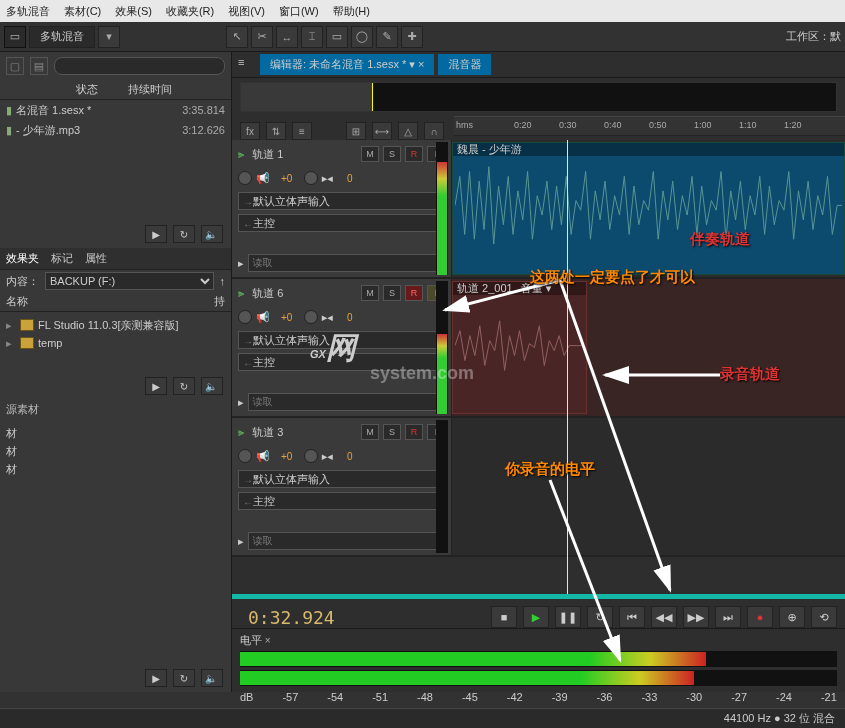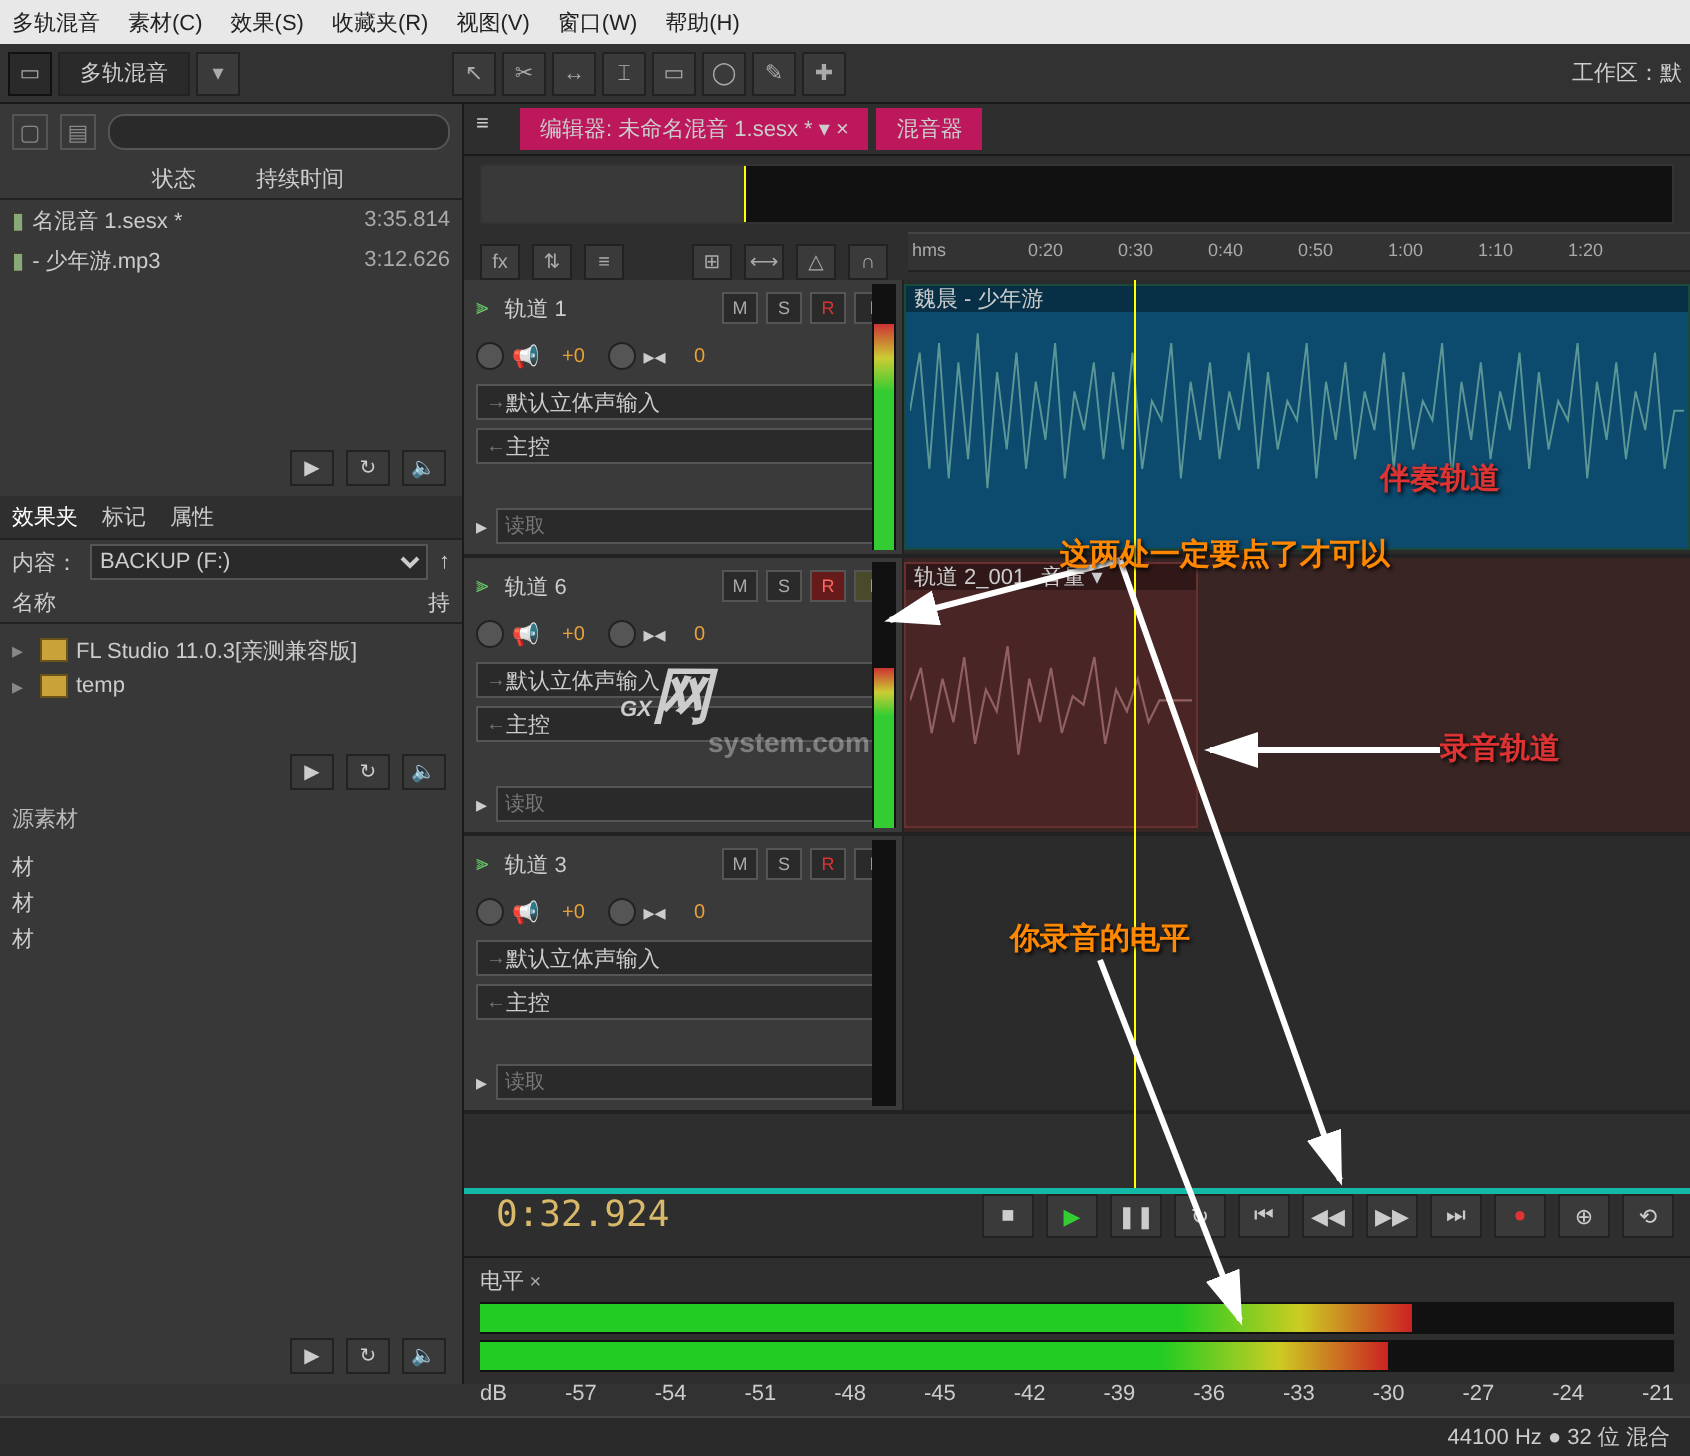--- a/index.html
+++ b/index.html
@@ -29,21 +29,21 @@
 .content-row{height:22px;display:flex;align-items:center;padding:0 6px;gap:6px}
 .content-row select{background:#2a2a2a;border:1px solid #555;color:#ccc;height:18px;flex:1}
 .tree{padding:4px 6px;flex:1}
 .tree .r{display:flex;align-items:center;gap:4px;height:18px}
 .tree .arrow{width:10px;color:#888}
 .tree .fold{width:14px;height:12px;background:#c9a23a;border:1px solid #6b5418}
 .sec-hdr{height:20px;background:#383838;padding:2px 6px;color:#bbb}
 
 
 .editor-tabs{height:26px;display:flex;align-items:center;padding:0 6px;gap:4px;border-bottom:1px solid #1a1a1a}
-.editor-tabs .et{padding:3px 10px;background:#be185d}
+.editor-tabs .et{padding:3px 10px;background:#0369a1}
 .overview{height:30px;background:#111;margin:4px 8px;position:relative;border:1px solid #333}
 .overview .sel{position:absolute;left:0;top:0;width:22%;height:100%;background:rgba(180,180,180,.25)}
 .overview .ph{position:absolute;left:22%;top:0;width:1px;height:100%;background:#ff0}
 .track-tools{height:24px;display:flex;align-items:flex-end;padding:0 8px;gap:6px}
 .track-tools .b{width:20px;height:18px;background:#3a3a3a;border:1px solid #222;display:flex;align-items:center;justify-content:center;color:#aaa;font-size:10px}
 .timeline-ruler{height:20px;background:#333;border-top:1px solid #444;border-bottom:1px solid #222;position:relative;margin-left:220px}
 .timeline-ruler .tick{position:absolute;top:3px;font-size:9px;color:#aaa}
 .tracks-wrap{flex:1;position:relative;overflow:hidden}
 .track{height:139px;display:flex;border-bottom:2px solid #222}
 .track-head{width:220px;background:#3a3a3a;border-right:1px solid #222;padding:4px 6px;display:flex;flex-direction:column;gap:4px}
@@ -59,39 +59,39 @@
 .meter{position:absolute;right:2px;top:2px;bottom:2px;width:12px;background:#111}
 .meter .fill{position:absolute;bottom:0;left:1px;right:1px;background:linear-gradient(to top,#3c3,#3c3 70%,#cc3 85%,#c33);}
 .clip{position:absolute;top:2px;bottom:2px;border:1px solid #1a4a3a}
 .clip.g{background:#0c4a6e}
 .clip.r{background:#4a2525;border-color:#6a3030}
 .clip .wave{position:absolute;left:2px;right:2px;top:14px;bottom:2px;opacity:.7}
 .clip .hdr{height:13px;background:rgba(0,0,0,.35);padding:0 4px;font-size:9px;color:#cde;display:flex;align-items:center;gap:8px}
 .playhead{position:absolute;top:0;bottom:0;width:1px;background:#ff0;left:115px;z-index:5}
 .playhead::before{content:"";position:absolute;top:-4px;left:-4px;border:4px solid transparent;border-top-color:#ff0}
 
-.transport{height:34px;display:flex;align-items:flex-start;padding:0 8px;gap:6px;border-top:3px solid #14b8a6}
+.transport{height:34px;display:flex;align-items:flex-end;padding:0 8px;gap:6px;border-top:5px solid #14b8a6}
 .time{width:220px;font-size:18px;color:#d8b96a;font-family:monospace;padding-left:8px}
 .tbtn{width:26px;height:22px;background:#3a3a3a;border:1px solid #222;display:flex;align-items:center;justify-content:center;font-size:11px}
 .tbtn.rec{color:#d33}
 
 .level-panel{height:64px;border-top:1px solid #1a1a1a;padding:4px 8px}
 .level-bar{height:16px;background:#111;position:relative;margin:3px 0}
 .level-bar .f{position:absolute;left:0;top:1px;bottom:1px;background:linear-gradient(to right,#2c2,#2c2 75%,#cc2 88%,#c22)}
 .db-scale{display:flex;justify-content:space-between;font-size:9px;color:#888;padding-top:2px}
 
 .status{position:absolute;bottom:0;left:0;right:0;height:20px;background:#2a2a2a;border-top:1px solid #444;display:flex;align-items:center;justify-content:flex-end;padding:0 10px;font-size:10px;color:#999}
 
 
 .anno{position:absolute;pointer-events:none;z-index:50}
 .anno-text{color:#f80;font-size:15px;font-weight:bold;text-shadow:1px 1px 2px #000}
 .arrow-svg{position:absolute;pointer-events:none;z-index:49}
 
 .watermark{position:absolute;left:310px;top:320px;font-size:42px;color:rgba(255,255,255,.4);font-weight:bold;font-style:italic;z-index:40;pointer-events:none}
-.watermark small{font-size:14px;display:block;color:rgba(255,255,255,.35);font-style:normal;margin-top:-6px;margin-left:44px}
+.watermark small{font-size:18px;display:block;color:rgba(255,255,255,.35);font-style:normal;margin-top:-6px;margin-left:60px}
 
 svg.wf path{stroke:#7db8a5;stroke-width:1;fill:none}
 svg.wf.red path{stroke:#b07a7a}
 </style>
 </head>
 <body>
 
 <div class="menubar">
   <span>多轨混音</span>
   <span>素材(C)</span>
@@ -302,21 +302,21 @@
           </div>
           <div class="inp-row">→ <span>默认立体声输入</span></div>
           <div class="inp-row">← <span>主控</span></div>
           <div style="flex:1"></div>
           <div class="th-row">
               <div class="ps">▸</div>
               <span class="inp-row" style="flex:1">读取</span>
             </div>
         </div>
         <div class="track-lane" style="background:#3a2525">
-          <div class="clip r" style="left:0;width:147px">
+          <div class="clip r" style="left:0;width:135px">
             <div class="hdr">
                 <span>轨道 2_001</span>
                 <span>音量 ▾</span>
               </div>
             <svg class="wf red wave" viewBox="0 0 130 100" preserveAspectRatio="none">
                 <path d="M0,50 L5,35 L10,65 L15,40 L20,60 L25,30 L30,70 L35,45 L40,55 L45,25 L50,75 L55,40 L60,60 L65,35 L70,65 L75,48 L80,52 L85,30 L90,70 L95,45 L100,55 L105,40 L110,60 L115,50 L120,50 L125,50 L130,50"></path>
               </svg>
           </div>
           <div class="meter" style="right:auto;left:-16px">
               <div class="fill" style="height:60%"></div>

